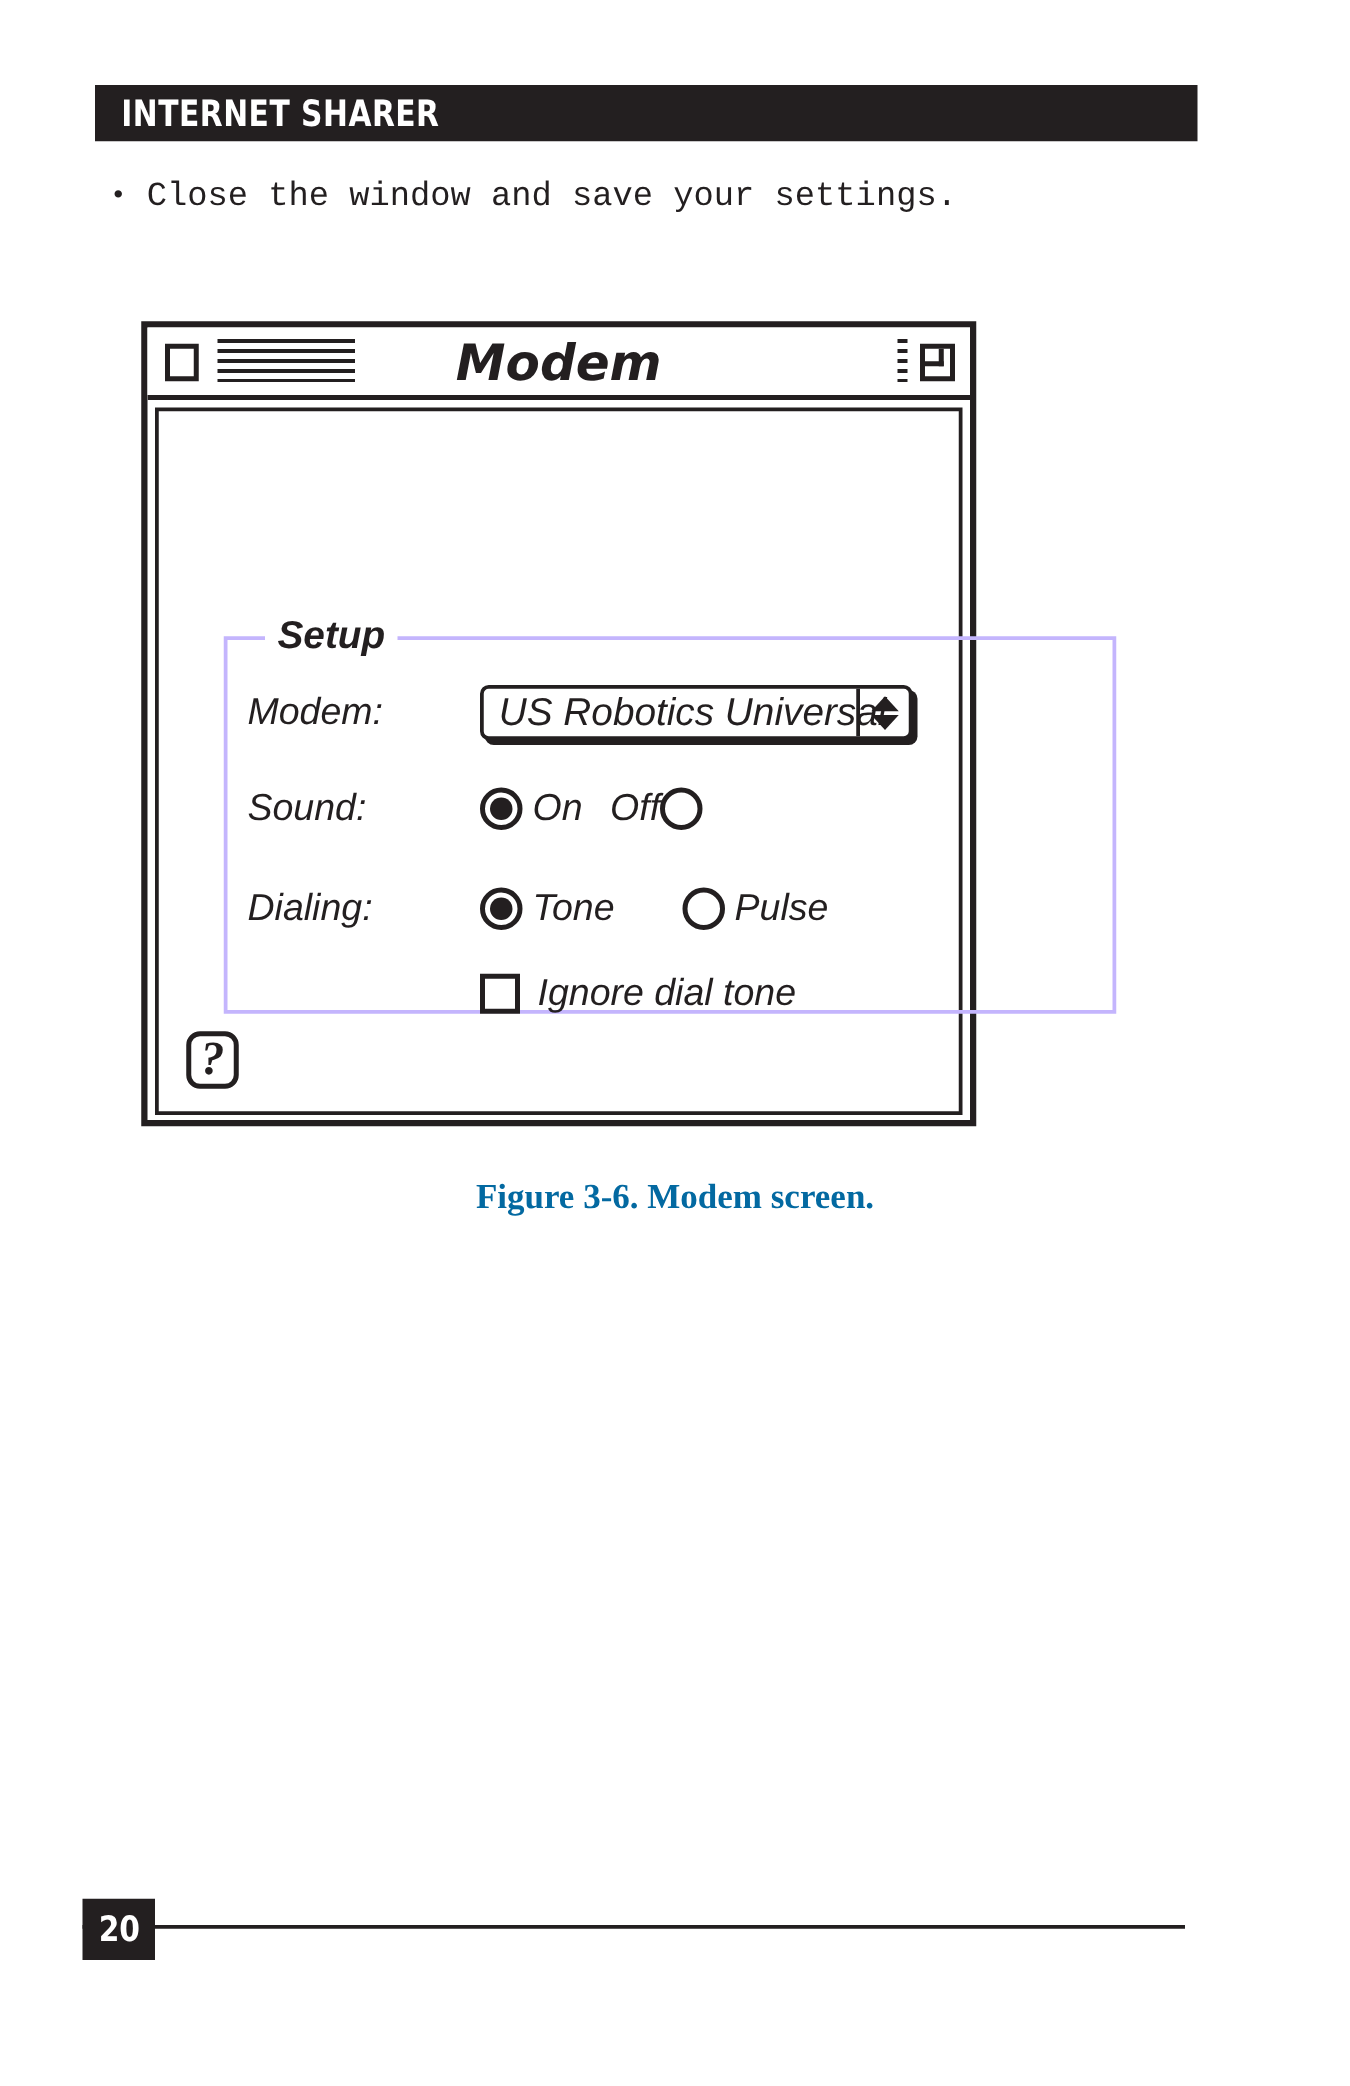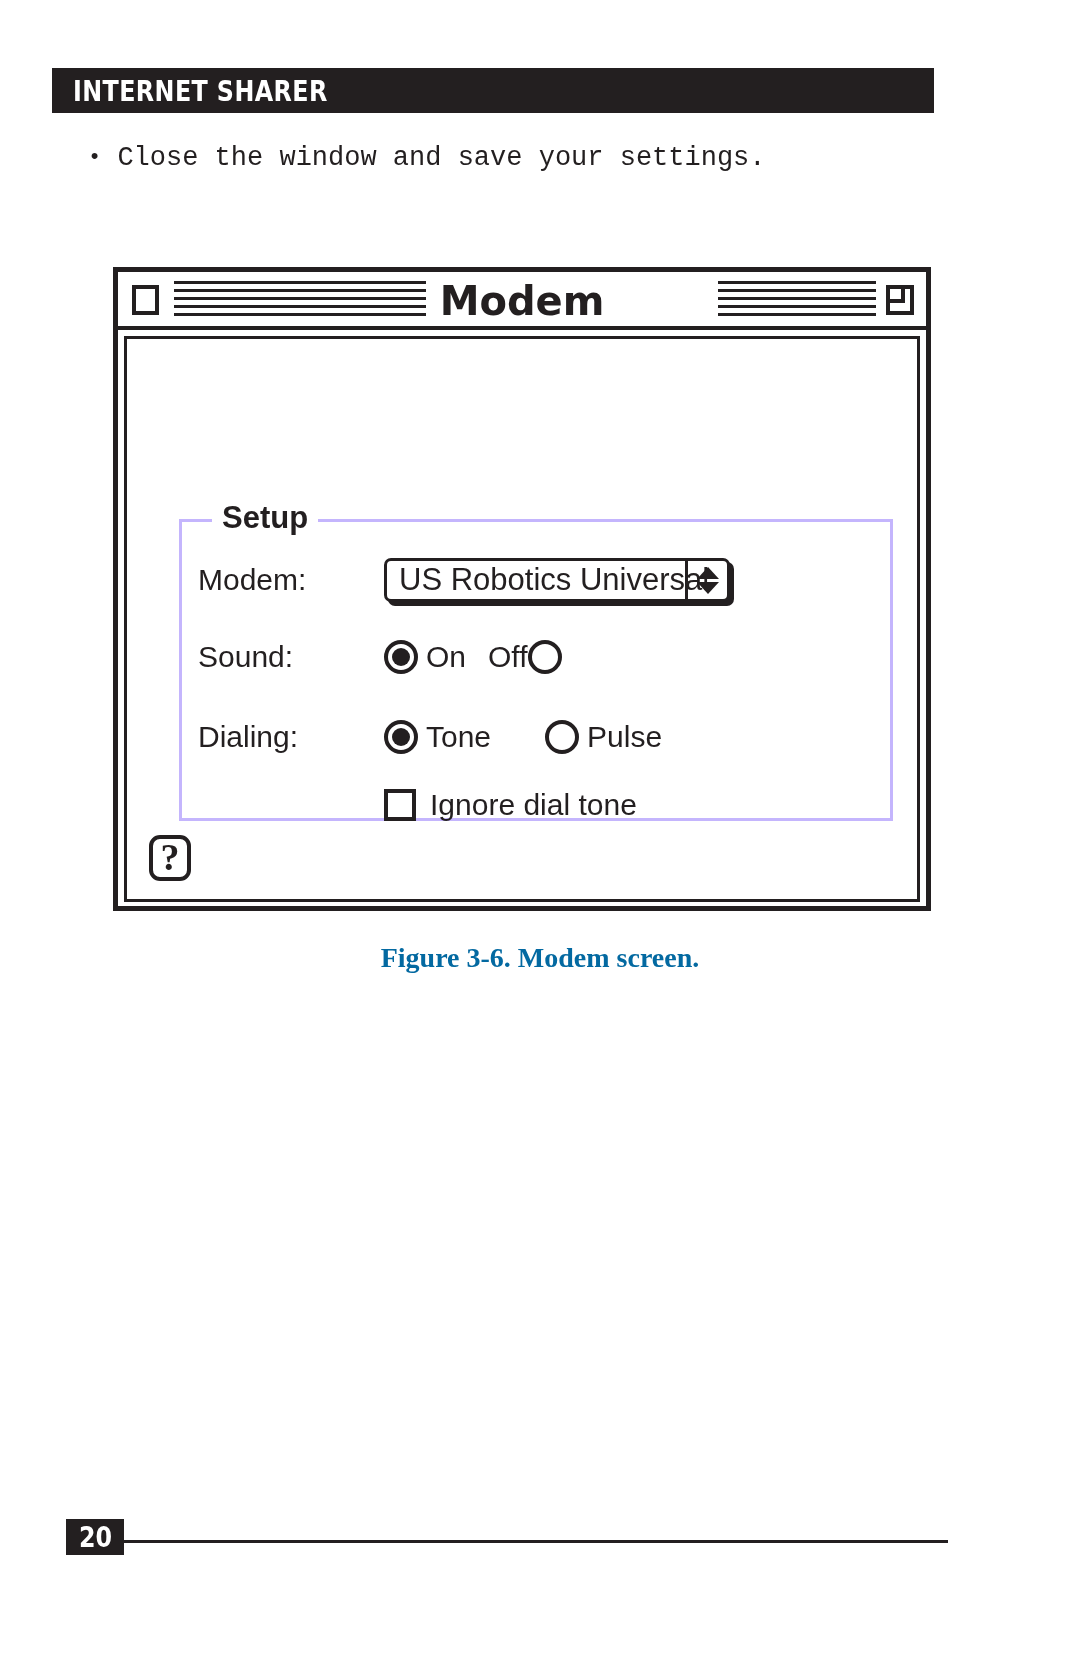--- a/index.html
+++ b/index.html
@@ -11,21 +11,21 @@
     width: 1080px;
     height: 1669px;
     position: relative;
     font-family: "Liberation Sans", sans-serif;
     overflow: hidden;
   }
 
   
   .header-bar {
     position: absolute;
-    left: 52px;
+    left: 76px;
     top: 68px;
     width: 882px;
     height: 45px;
     background: #231f20;
   }
   .header-title {
     position: absolute;
     left: 21px;
     top: 50%;
     transform: translateY(-50%) scaleX(0.82);
@@ -50,26 +50,27 @@
   }
   .bullet-dot {
     font-size: 22px;
     vertical-align: 2px;
   }
 
   
   .window {
     position: absolute;
     left: 113px;
-    top: 267px;
-    width: 818px;
+    top: 257px;
+    width: 668px;
     height: 644px;
     background: #ffffff;
     border: 5px solid #231f20;
     box-sizing: border-box;
+    font-style: italic;
   }
   .titlebar {
     position: relative;
     height: 58px;
     box-sizing: border-box;
     border-bottom: 4px solid #231f20;
     background: #ffffff;
   }
   .stripes {
     position: absolute;
@@ -313,21 +314,21 @@
     top: 1540px;
     width: 882px;
     height: 3px;
     background: #231f20;
   }
   .page-num-box {
     position: absolute;
     left: 66px;
     top: 1519px;
     width: 58px;
-    height: 36px;
+    height: 49px;
     background: #231f20;
     display: flex;
     align-items: center;
     justify-content: center;
   }
   .page-num-box span {
     color: #ffffff;
     font-family: "DejaVu Sans", sans-serif;
     font-weight: bold;
     font-size: 28px;

